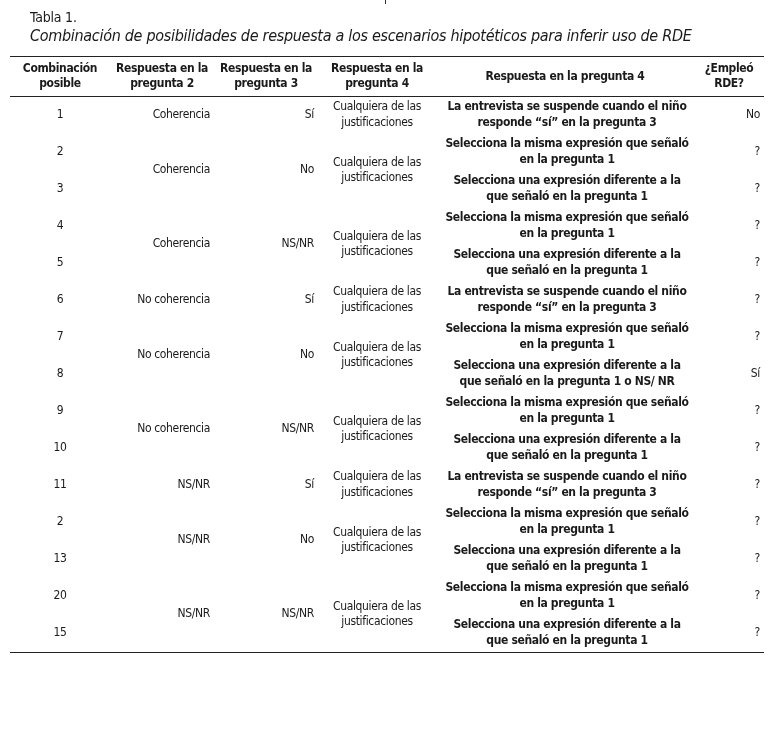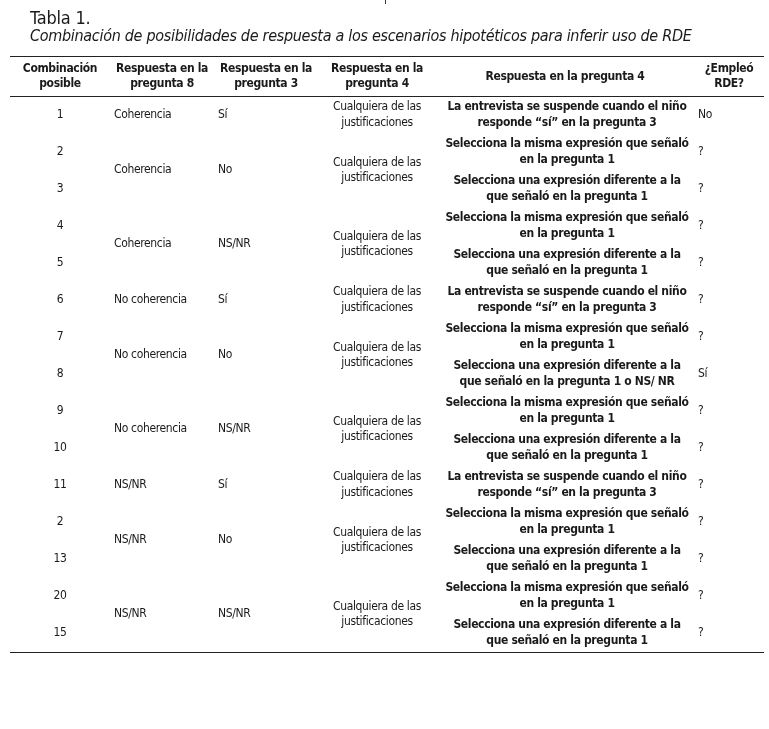--- a/index.html
+++ b/index.html
@@ -23,21 +23,21 @@
       height: 4px;
       background: #333;
     }
     .caption {
       position: absolute;
       left: 30px;
       top: 9px;
       width: 730px;
     }
     .caption .label {
-      font-size: 18px;
+      font-size: 14px;
       line-height: 17px;
       font-stretch: condensed;
       letter-spacing: -0.2px;
     }
     .caption .title {
       font-size: 16px;
       line-height: 20px;
       font-style: italic;
       letter-spacing: -0.3px;
     }
@@ -64,21 +64,21 @@
       text-align: center;
       padding: 4px 3px 5px 3px;
       vertical-align: middle;
       color: #1a1a1a;
     }
     td {
       line-height: 15.5px;
       vertical-align: middle;
       padding: 2px 4px 4px 4px;
     }
-    td.c { text-align: left; }
+    td.c { text-align: right; }
     td.l { text-align: center; }
     td.num { text-align: center; }
     col.c1 { width: 100px; }
     col.c2 { width: 104px; }
     col.c3 { width: 104px; }
     col.c4 { width: 118px; }
     col.c5 { width: 258px; }
     col.c6 { width: 70px; }
     td.q5 { padding-left: 6px; padding-right: 2px; font-weight: bold; }
   </style>
@@ -97,21 +97,21 @@
     <col class="c1">
       <col class="c2">
       <col class="c3">
       <col class="c4">
       <col class="c5">
       <col class="c6">
   </colgroup>
   <thead>
     <tr>
       <th>Combinación posible</th>
-      <th>Respuesta en la pregunta 8</th>
+      <th>Respuesta en la pregunta 2</th>
       <th>Respuesta en la pregunta 3</th>
       <th>Respuesta en la pregunta 4</th>
       <th>Respuesta en la pregunta 4</th>
       <th>¿Empleó RDE?</th>
     </tr>
   </thead>
   <tbody id="table-body">
       <tr>
         <td class="num">1</td>
         <td class="c">Coherencia</td>

